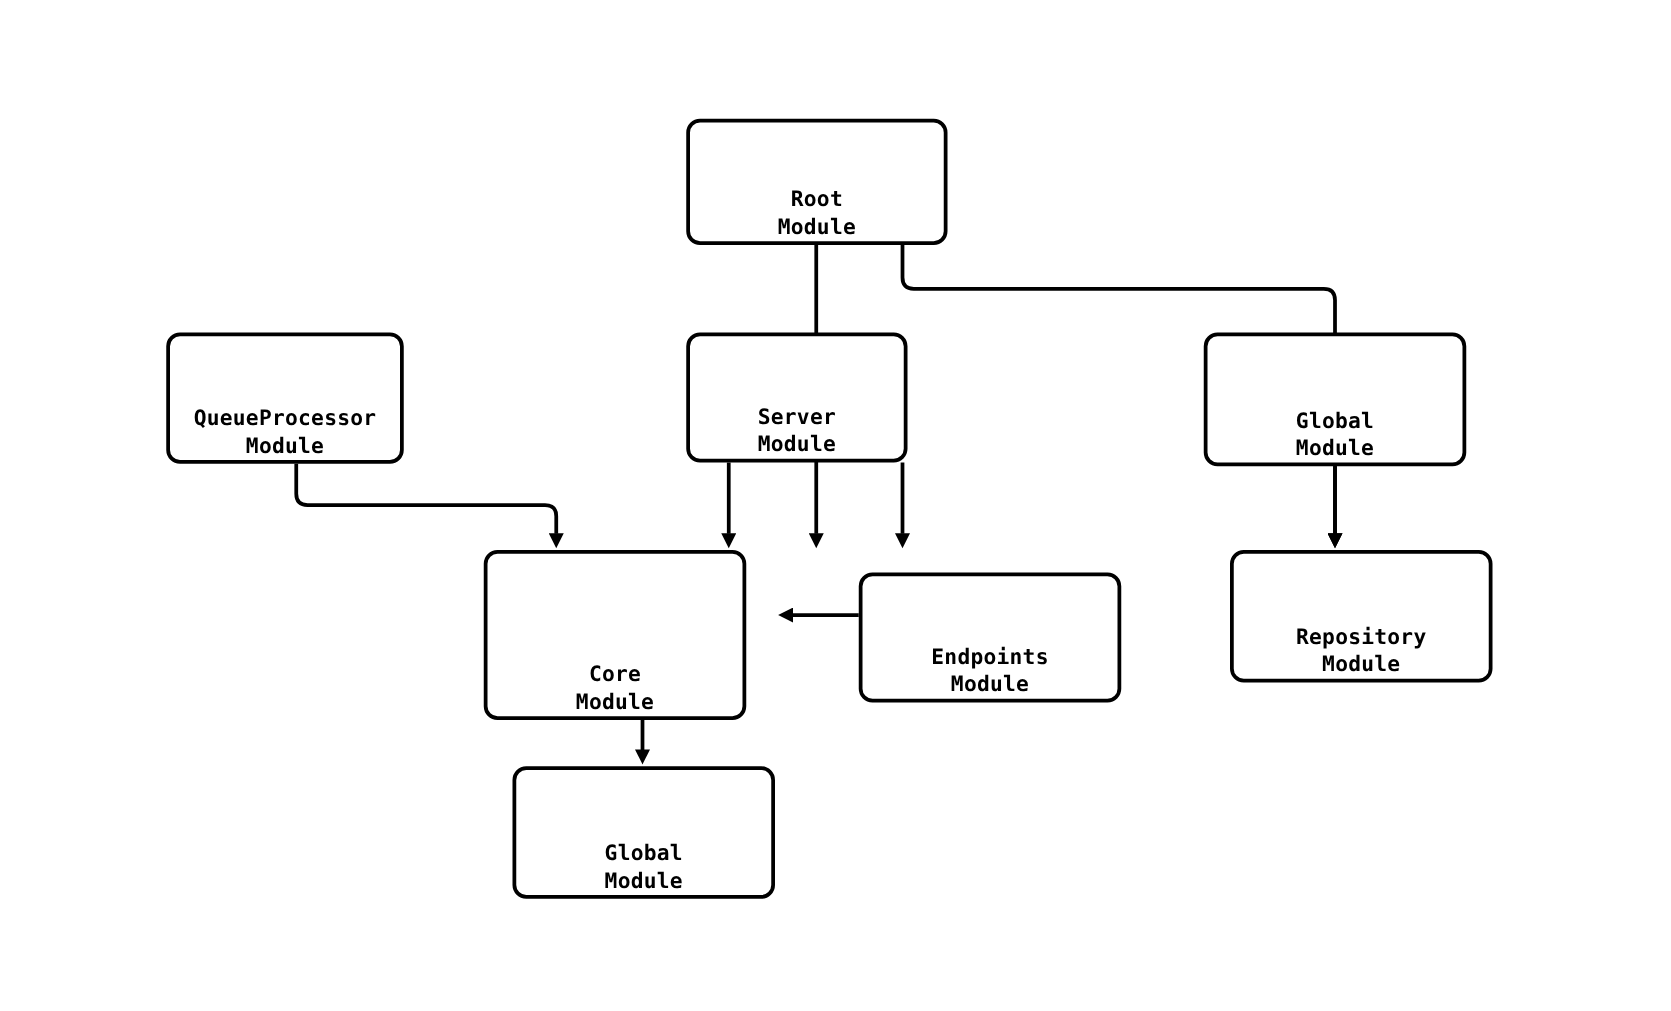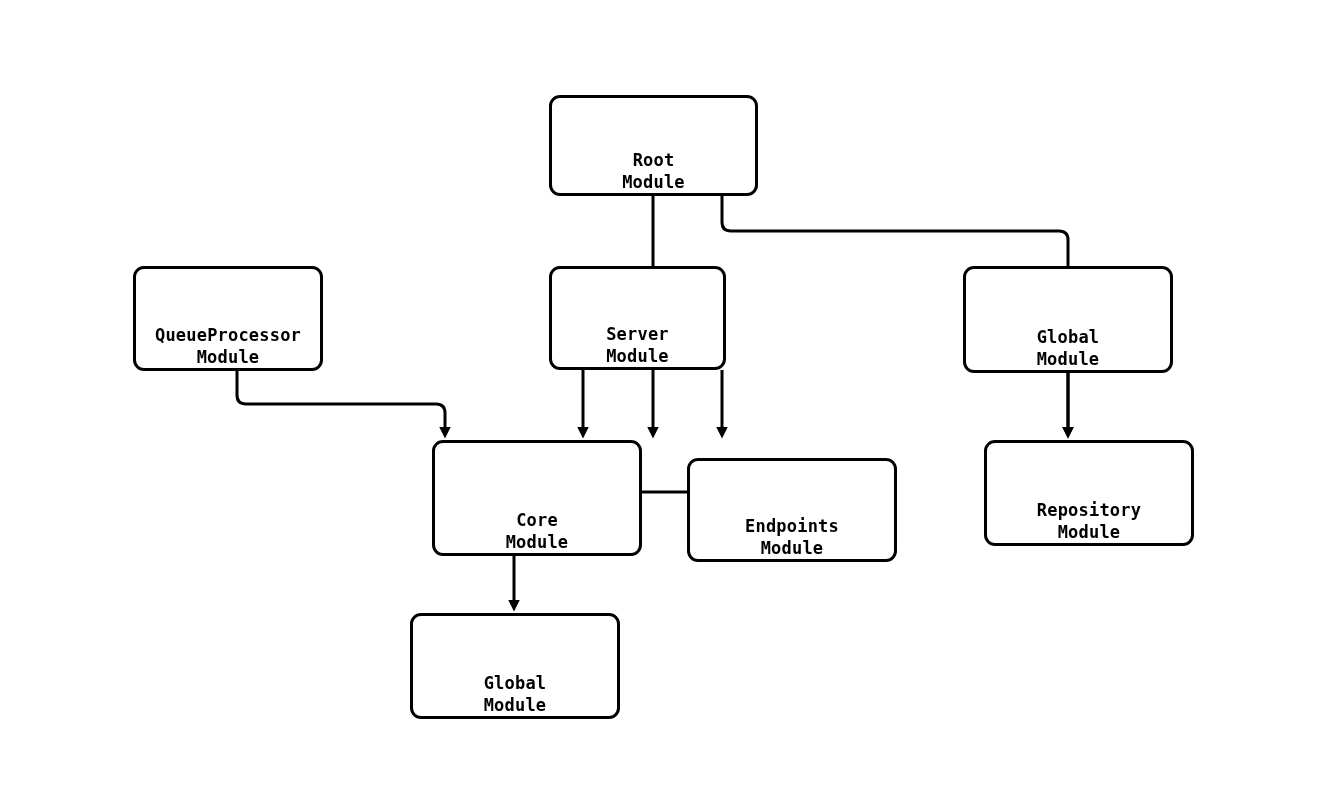--- a/index.html
+++ b/index.html
@@ -98,21 +98,21 @@
   <div class="node" id="node-server" style="left:549px; top:266px; width:177px; height:104px;">
     <span class="node-title">Server</span>
     <span class="node-subtitle">Module</span>
   </div>
 
   <div class="node" id="node-global" style="left:963px; top:266px; width:210px; height:107px;">
     <span class="node-title">Global</span>
     <span class="node-subtitle">Module</span>
   </div>
 
-  <div class="node" id="node-core" style="left:432px; top:440px; width:210px; height:116px;">
+  <div class="node" id="node-core" style="left:387px; top:440px; width:210px; height:136px;">
     <span class="node-title">Core</span>
     <span class="node-subtitle">Module</span>
   </div>
 
   <div class="node" id="node-endpoints" style="left:687px; top:440px; width:210px; height:104px;margin-top:18px;">
     <span class="node-title">Endpoints</span>
     <span class="node-subtitle">Module</span>
   </div>
 
   <div class="node" id="node-repository" style="left:963px; top:440px; width:210px; height:106px;margin-left:21px;">

